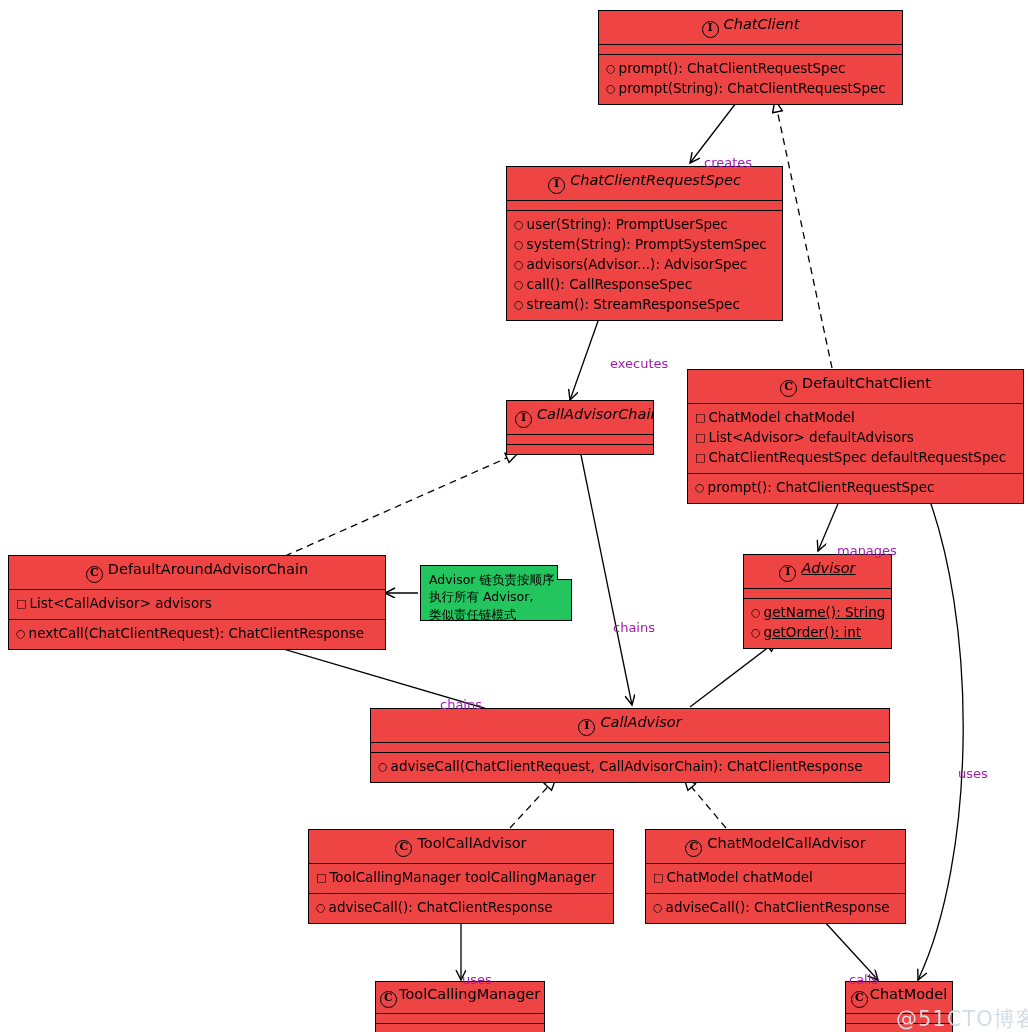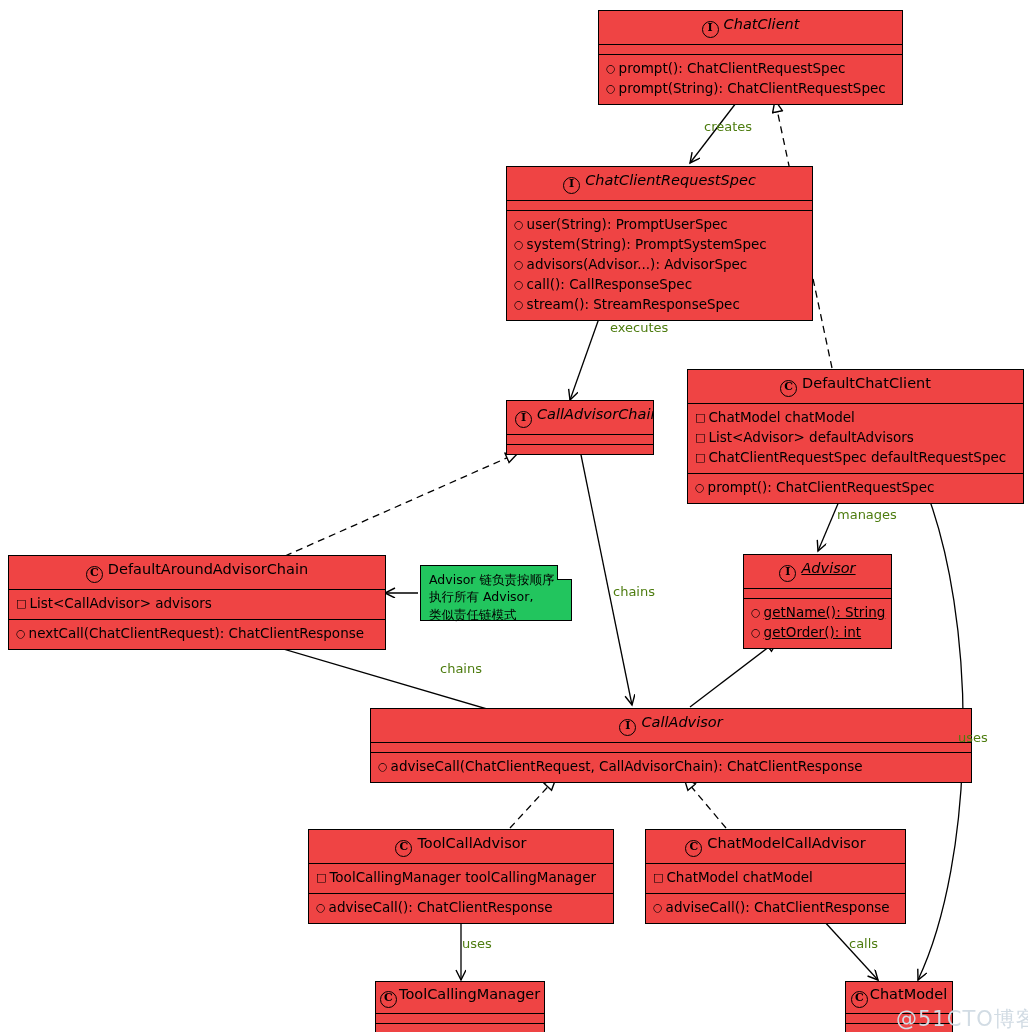--- a/index.html
+++ b/index.html
@@ -98,23 +98,24 @@
     right: -1px;
     width: 14px;
     height: 14px;
     background: #ffffff;
     border-left: 1.5px solid #000000;
     border-bottom: 1.5px solid #000000;
   }
   .edge-label {
     position: absolute;
     font-size: 13px;
-    color: #4d7c0f;
+    color: #a21caf;
     white-space: nowrap;
     background: transparent;
+    margin-top: 36px;
   }
   .watermark {
     position: absolute;
     font-size: 21px;
     color: #d2dce4;
     letter-spacing: 1px;
     white-space: nowrap;
     font-family: "DejaVu Sans", "Liberation Sans", sans-serif;
   }
 </style>
@@ -166,21 +167,21 @@
     <div class="uml-title iface">
       <span class="stereo">I</span><span class="tname">ChatClient</span>
     </div>
     <div class="compartment empty"></div>
     <div class="compartment">
       <div class="member"><span class="vis meth"></span><span>prompt(): ChatClientRequestSpec</span></div>
       <div class="member"><span class="vis meth"></span><span>prompt(String): ChatClientRequestSpec</span></div>
     </div>
   </div>
 
-  <div class="uml-box" style="left:506px; top:166px; width:307px;">
+  <div class="uml-box" style="left:506px; top:166px; width:277px;">
     <div class="uml-title iface">
       <span class="stereo">I</span><span class="tname">ChatClientRequestSpec</span>
     </div>
     <div class="compartment empty"></div>
     <div class="compartment">
       <div class="member"><span class="vis meth"></span><span>user(String): PromptUserSpec</span></div>
       <div class="member"><span class="vis meth"></span><span>system(String): PromptSystemSpec</span></div>
       <div class="member"><span class="vis meth"></span><span>advisors(Advisor...): AdvisorSpec</span></div>
       <div class="member"><span class="vis meth"></span><span>call(): CallResponseSpec</span></div>
       <div class="member"><span class="vis meth"></span><span>stream(): StreamResponseSpec</span></div>
@@ -225,21 +226,21 @@
     <div class="uml-title iface">
       <span class="stereo">I</span><span class="tname">Advisor</span>
     </div>
     <div class="compartment empty"></div>
     <div class="compartment">
       <div class="member"><span class="vis meth"></span><span>getName(): String</span></div>
       <div class="member"><span class="vis meth"></span><span>getOrder(): int</span></div>
     </div>
   </div>
 
-  <div class="uml-box" style="left:370px; top:708px; width:602px;">
+  <div class="uml-box" style="left:370px; top:708px; width:520px;">
     <div class="uml-title iface">
       <span class="stereo">I</span><span class="tname">CallAdvisor</span>
     </div>
     <div class="compartment empty"></div>
     <div class="compartment">
       <div class="member"><span class="vis meth"></span><span>adviseCall(ChatClientRequest, CallAdvisorChain): ChatClientResponse</span></div>
     </div>
   </div>
 
   <div class="uml-box" style="left:308px; top:829px; width:306px;">

